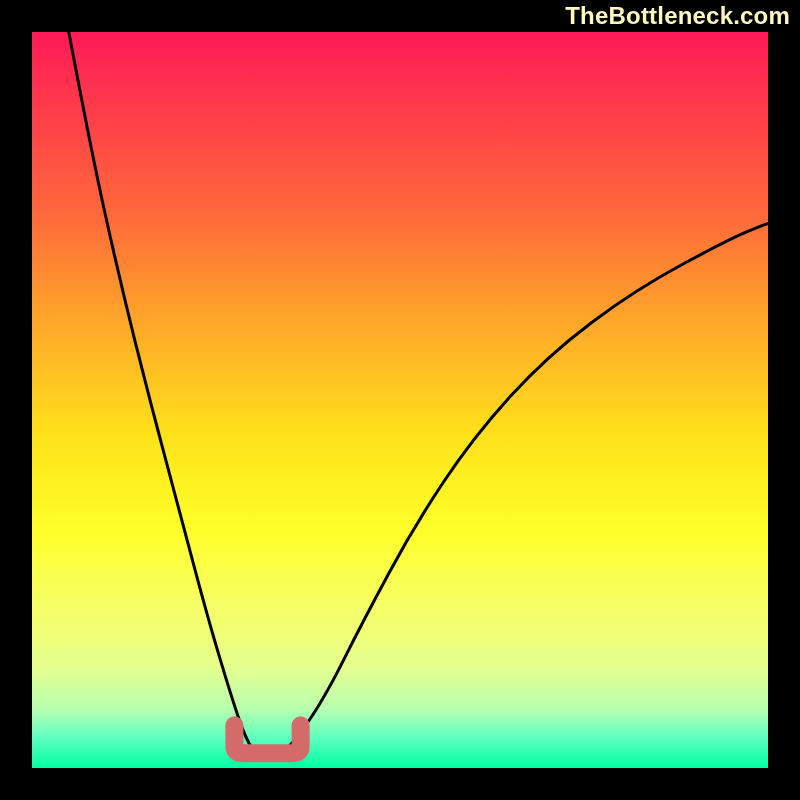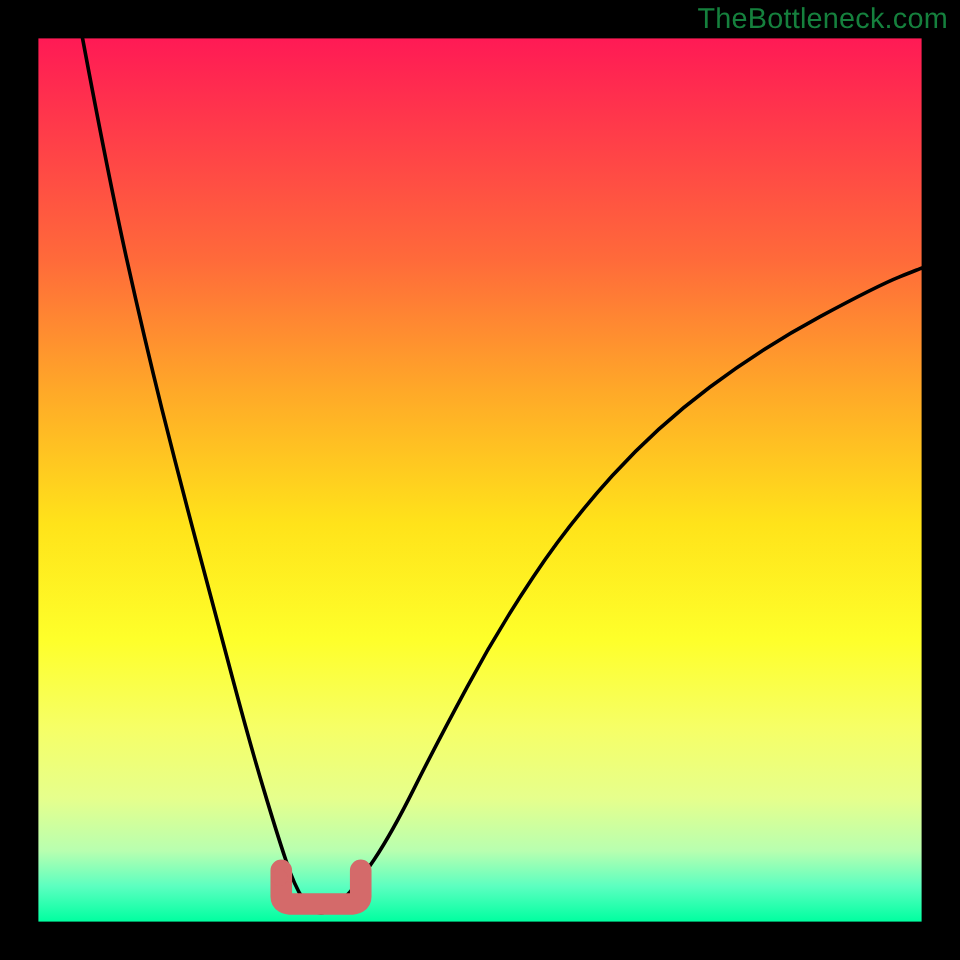--- a/index.html
+++ b/index.html
@@ -38,23 +38,23 @@
       #e6ff8c 86%,
       #b8ffb0 92%,
       #5cffc0 96%,
       #00ffa0 100%
     );
   }
   .watermark {
     position: absolute;
     top: 2px;
     right: 10px;
-    color: #15803d;
+    color: #fef9c3;
     font-size: 24px;
-    font-weight: 400;
+    font-weight: 700;
     letter-spacing: 0.2px;
     user-select: none;
   }
   svg.curves {
     position: absolute;
     left: 0;
     top: 0;
     width: 736px;
     height: 736px;
     overflow: visible;

